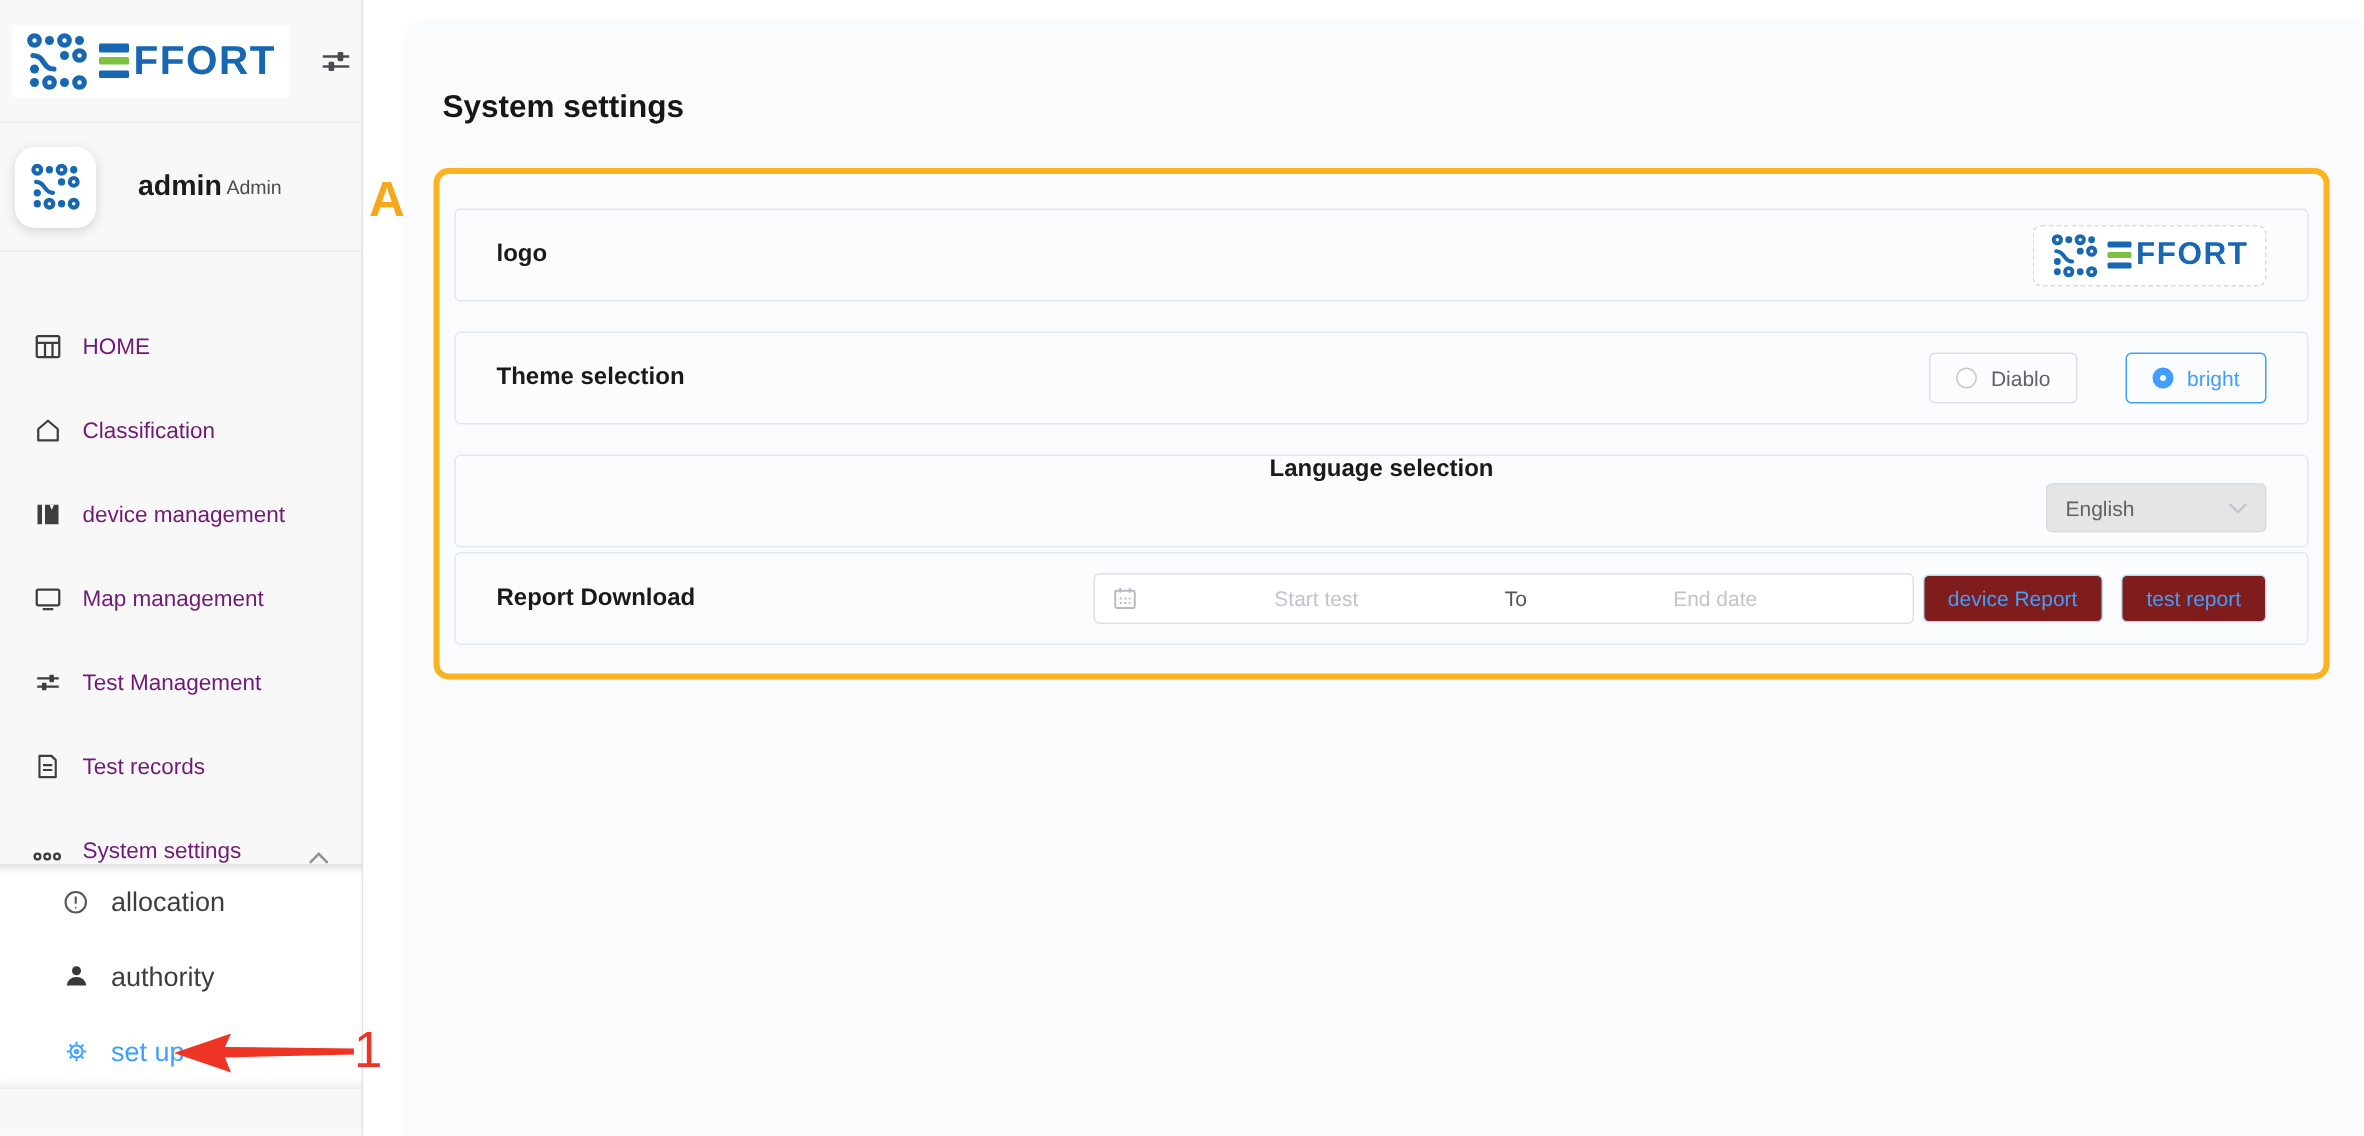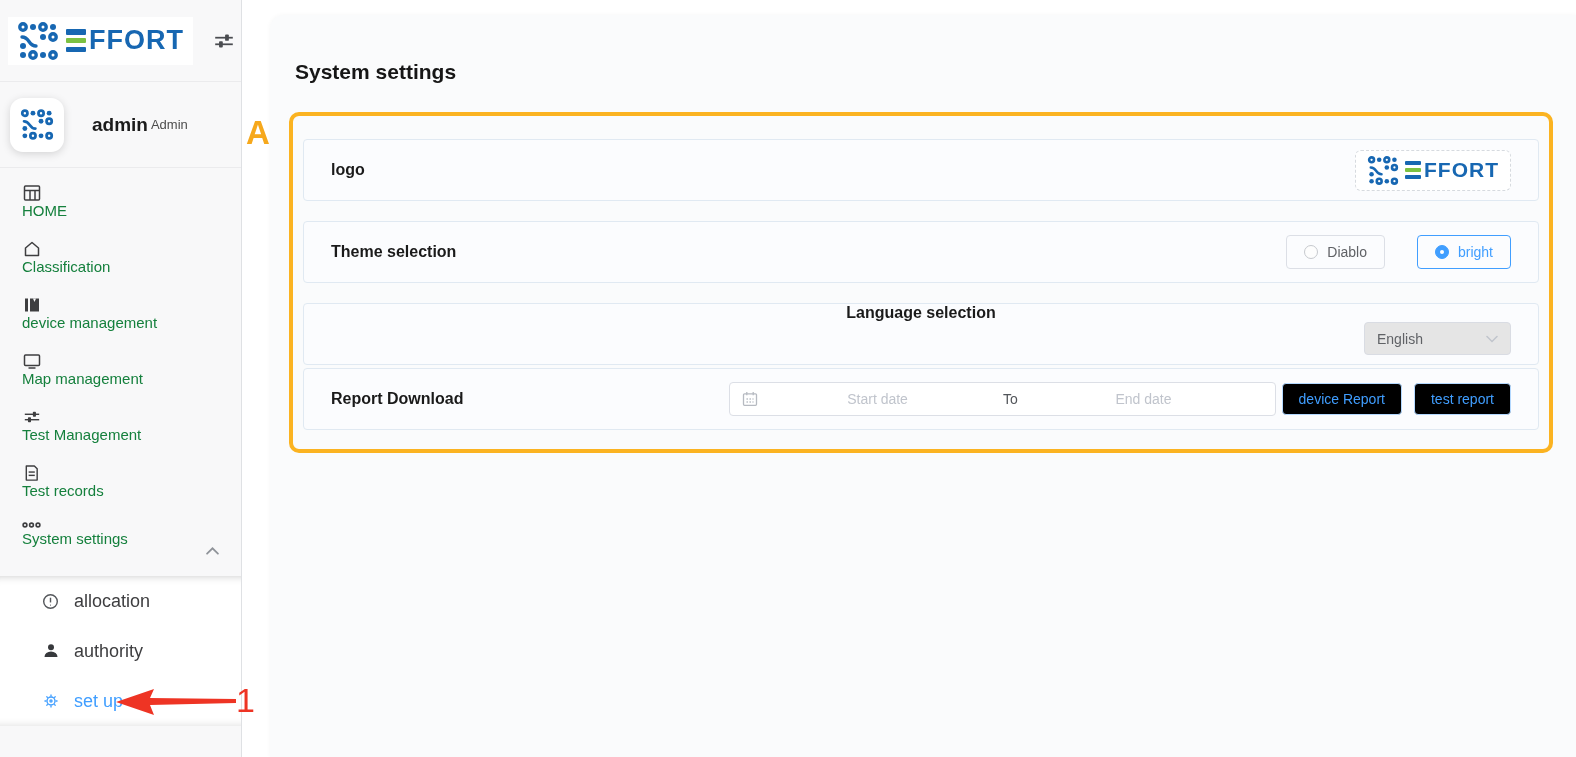--- a/index.html
+++ b/index.html
@@ -24,22 +24,22 @@
 
   .user-card { height:86px; display:flex; align-items:center; padding-left:10px;
     border-bottom:1px solid #ebebed; }
   .avatar { width:54px; height:54px; background:#ffffff; border-radius:13px;
     box-shadow:0 2px 8px rgba(0,0,0,.15); display:flex; align-items:center; justify-content:center; }
   .user-meta { margin-left:28px; display:flex; align-items:center; gap:3px; }
   .user-name { font-size:19px; font-weight:bold; color:#1b1b1b; }
   .user-role { font-size:13px; color:#4c4c4c; }
 
   .menu { padding-top:16px; }
-  .menu-item { height:56px; display:flex; align-items:flex-start; padding:0 22px;
-    font-size:15px; color:#15803d; cursor:pointer;flex-direction:column; }
+  .menu-item { height:56px; display:flex; align-items:flex-end; padding:0 22px;
+    font-size:15px; color:#701a75; cursor:pointer; }
   .menu-item .mi-icon { width:19px; display:flex; justify-content:center; margin-right:14px; }
   .menu-item .chev { margin-left:auto; display:flex; }
   .submenu { background:#ffffff;
     box-shadow:inset 0 9px 9px -9px rgba(0,0,0,.22), inset 0 -9px 9px -9px rgba(0,0,0,.14); }
   .sub-item { height:50px; display:flex; align-items:center; padding-left:42px;
     font-size:18px; color:#3e3e40; cursor:pointer; }
   .sub-item .mi-icon { width:17px; display:flex; justify-content:center; margin-right:15px; }
   .sub-item.active { color:#409eff; }
 
   
@@ -77,21 +77,21 @@
     padding:0 12px; cursor:pointer; }
   .select-value { font-size:14px; color:#606266; }
   .select-box svg { margin-left:auto; }
 
   .label-col { width:398px; }
   .date-range { width:547px; height:34px; background:#ffffff; border:1px solid #dcdfe6;
     border-radius:4px; display:flex; align-items:center; padding:0 12px; cursor:pointer; }
   .dr-seg { flex:1; text-align:center; font-size:14px; color:#c0c4cc; }
   .dr-sep { font-size:14px; color:#52555a; padding:0 6px; }
   .report-btns { margin-left:auto; display:flex; gap:12px; }
-  .plain-btn { height:32px; padding:0 16px; background:#000000; border:1px solid #b3d8ff;
+  .plain-btn { height:32px; padding:0 16px; background:#7f1d1d; border:1px solid #b3d8ff;
     border-radius:4px; color:#409eff; font-size:14px; display:flex; align-items:center;
     cursor:pointer; font-family:inherit; }
 
   
   .red-arrow { position:absolute; left:116px; top:687px; }
   .red-one { position:absolute; left:236px; top:681px; font-size:34px; color:#ee3424; }
 </style>
 </head>
 <body>
 
@@ -347,21 +347,21 @@
     </div>
 
     <div class="srow" style="top:252px;">
       <span class="label-col srow-label">Report Download</span>
       <div class="date-range">
         <svg width="16" height="16" viewBox="0 0 16 16" fill="none" stroke="#b6bac1" stroke-width="1.3">
           <rect x="1.5" y="2.8" width="13" height="11.5" rx="1"></rect>
           <path d="M4.8 1 V4.2 M11.2 1 V4.2"></path>
           <path d="M4.5 8 H11.5 M4.5 11 H11.5" stroke-dasharray="1.4 1.6"></path>
         </svg>
-        <span class="dr-seg">Start date</span>
+        <span class="dr-seg">Start test</span>
         <span class="dr-sep">To</span>
         <span class="dr-seg">End date</span>
       </div>
       <div class="report-btns">
         <button class="plain-btn">device Report</button>
         <button class="plain-btn">test report</button>
       </div>
     </div>
 
   </div>

